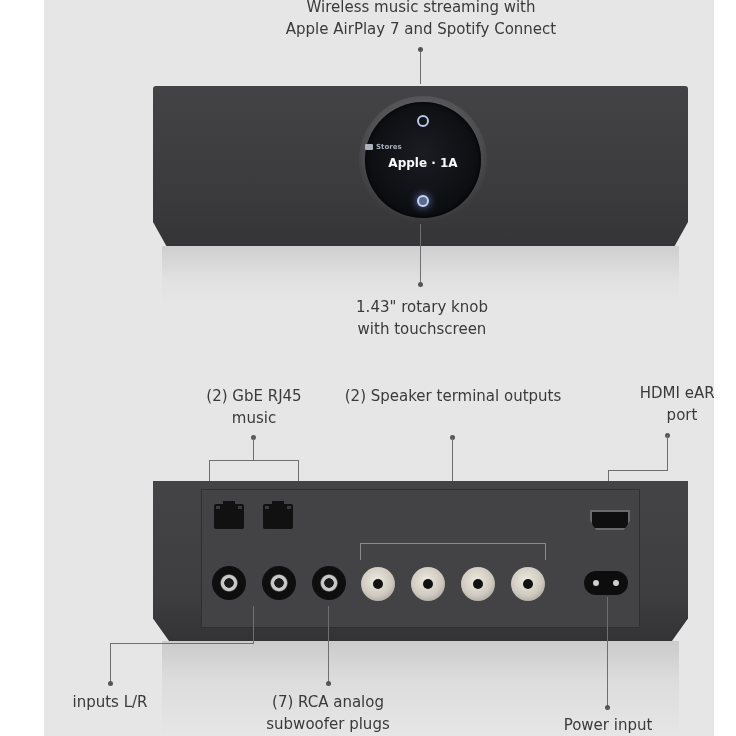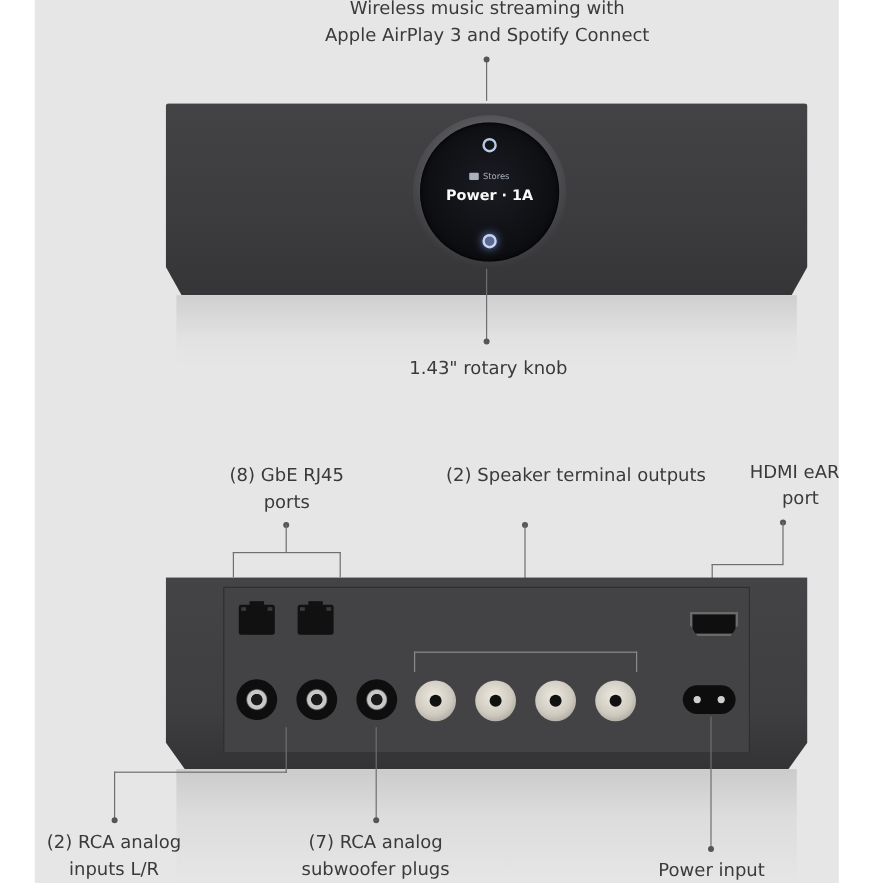--- a/index.html
+++ b/index.html
@@ -1,38 +1,38 @@
 <!DOCTYPE html>
 <html><head>
 <meta charset="utf-8">
 <style>
   html, body { margin:0; padding:0; }
   body { width:736px; height:736px; background:#ffffff; position:relative; overflow:hidden;
          font-family:"DejaVu Sans", sans-serif; }
-  .canvas { position:absolute; left:29px; top:0; width:670px; height:736px; background:#e6e6e6; overflow:hidden; }
+  .canvas { position:absolute; left:44px; top:0; width:670px; height:736px; background:#e6e6e6; overflow:hidden; }
   .label { position:absolute; color:#3a3a3a; font-size:15px; line-height:22px; text-align:center; white-space:nowrap; transform:translateX(-50%); }
   .line { position:absolute; background:#6f6f6f; }
   .dot { position:absolute; width:5px; height:5px; border-radius:50%; background:#555; }
 
   
   .dev-front { position:absolute; left:109px; top:86px; width:535px; height:160px;
     background:linear-gradient(180deg,#434345 0%,#3c3c3e 60%,#353537 100%);
     border-radius:3px 3px 2px 2px;
     clip-path:polygon(0 0,100% 0,100% 85%,97.5% 100%,2.5% 100%,0 85%); }
   .reflect1 { position:absolute; left:118px; top:246px; width:517px; height:60px;
     background:linear-gradient(180deg,#cfcfcf 0%,#e2e2e2 60%,#e6e6e6 100%); }
 
   .knob { position:absolute; left:315px; top:96px; width:128px; height:128px; border-radius:50%;
     background:radial-gradient(circle at 50% 40%,#8a8a8e 0%,#4a4a4e 60%,#1b1b1d 100%); }
   .knob-screen { position:absolute; left:6px; top:6px; width:116px; height:116px; border-radius:50%;
     background:radial-gradient(circle at 50% 45%,#1a1c22 0%,#0c0d10 70%,#050506 100%); box-shadow:inset 0 0 4px #000; }
   .knob-btn { position:absolute; left:52px; width:12px; height:12px; border-radius:50%; border:2px solid #b8c8e8; box-sizing:border-box; }
   .knob-btn.top { top:13px; }
   .knob-btn.bot { top:93px; background:#5a6a90; box-shadow:0 0 8px #6b87c9; border-color:#c6d4f2; }
-  .knob-zone-label { position:absolute; top:41px; left:0; width:116px; text-align:center; font-size:7px; color:#aab0bc; }
+  .knob-zone-label { position:absolute; top:41px; left:0; width:116px; text-align:left; font-size:7px; color:#aab0bc;font-weight:bold; }
   .knob-zone-icon { display:inline-block; width:8px; height:6px; background:#aab0bc; margin-right:3px; vertical-align:middle; border-radius:1px; }
   .knob-room { position:absolute; top:54px; left:0; width:116px; text-align:center; font-size:12px; font-weight:bold; color:#fafafa; }
 
   
   .dev-rear { position:absolute; left:109px; top:481px; width:535px; height:160px;
     background:linear-gradient(180deg,#444446 0%,#3e3e40 70%,#333335 100%);
     clip-path:polygon(0 0,100% 0,100% 86%,97% 100%,3% 100%,0 86%); }
   .rear-panel { position:absolute; left:157px; top:489px; width:437px; height:137px; border:1px solid #2f2f31; background:#434345; }
   .reflect2 { position:absolute; left:118px; top:641px; width:517px; height:95px;
     background:linear-gradient(180deg,#cbcbcb 0%,#dcdcdc 40%,#e6e6e6 100%); }
@@ -51,54 +51,55 @@
   .power { position:absolute; width:44px; height:24px; background:#0d0d0e; border-radius:12px; }
   .power .pin { position:absolute; top:9px; width:6px; height:6px; border-radius:50%; background:#cfcfcf; }
 </style>
 </head>
 <body>
 
 <div class="canvas">
 
   <div class="label" style="left:377px;top:-4px;">
     <div>Wireless music streaming with</div>
-    <div>Apple AirPlay 3 and Spotify Connect</div>
+    <div>Apple AirPlay 7 and Spotify Connect</div>
   </div>
   <div class="line" style="left:376px;top:50px;width:1px;height:34px;"></div>
   <div class="dot" style="left:374px;top:47px;"></div>
 
   <div class="dev-front"></div>
   <div class="reflect1"></div>
 
   <div class="knob">
     <div class="knob-screen">
       <div class="knob-btn top"></div>
       <div class="knob-zone-label"><span class="knob-zone-icon"></span><span>Stores</span></div>
-      <div class="knob-room">Power · 1A</div>
+      <div class="knob-room">Apple · 1A</div>
       <div class="knob-btn bot"></div>
     </div>
   </div>
 
   <div class="line" style="left:376px;top:224px;width:1px;height:60px;"></div>
   <div class="dot" style="left:374px;top:282px;"></div>
   <div class="label" style="left:378px;top:296px;">
     <div>1.43" rotary knob</div>
+    <div>with touchscreen</div>
   </div>
 
   <div class="label" style="left:210px;top:385px;">
-    <div>(8) GbE RJ45</div>
-    <div>ports</div>
+    <div>(2) GbE RJ45</div>
+    <div>music</div>
   </div>
   <div class="dot" style="left:207px;top:435px;"></div>
   <div class="line" style="left:209px;top:437px;width:1px;height:23px;"></div>
   <div class="line" style="left:165px;top:460px;width:90px;height:1px;"></div>
   <div class="line" style="left:165px;top:460px;width:1px;height:21px;"></div>
   <div class="line" style="left:254px;top:460px;width:1px;height:21px;"></div>
 
-  <div class="label" style="left:409px;top:385px;margin-left:42px;">
+  <div class="label" style="left:409px;top:385px;">
     <div>(2) Speaker terminal outputs</div>
   </div>
   <div class="dot" style="left:406px;top:435px;"></div>
   <div class="line" style="left:408px;top:437px;width:1px;height:108px;"></div>
 
   <div class="label" style="left:638px;top:382px;">
     <div>HDMI eARC</div>
     <div>port</div>
   </div>
   <div class="dot" style="left:621px;top:433px;"></div>
@@ -151,21 +152,20 @@
   <div class="power" style="left:540px;top:571px;">
     <span class="pin" style="left:9px;"></span>
       <span class="pin" style="left:29px;"></span>
   </div>
 
   <div class="line" style="left:209px;top:606px;width:1px;height:38px;"></div>
   <div class="line" style="left:66px;top:643px;width:144px;height:1px;"></div>
   <div class="line" style="left:66px;top:643px;width:1px;height:40px;"></div>
   <div class="dot" style="left:64px;top:681px;"></div>
   <div class="label" style="left:66px;top:691px;">
-    <div>(2) RCA analog</div>
     <div>inputs L/R</div>
   </div>
 
   <div class="line" style="left:284px;top:606px;width:1px;height:76px;"></div>
   <div class="dot" style="left:282px;top:681px;"></div>
   <div class="label" style="left:284px;top:691px;">
     <div>(7) RCA analog</div>
     <div>subwoofer plugs</div>
   </div>
 

